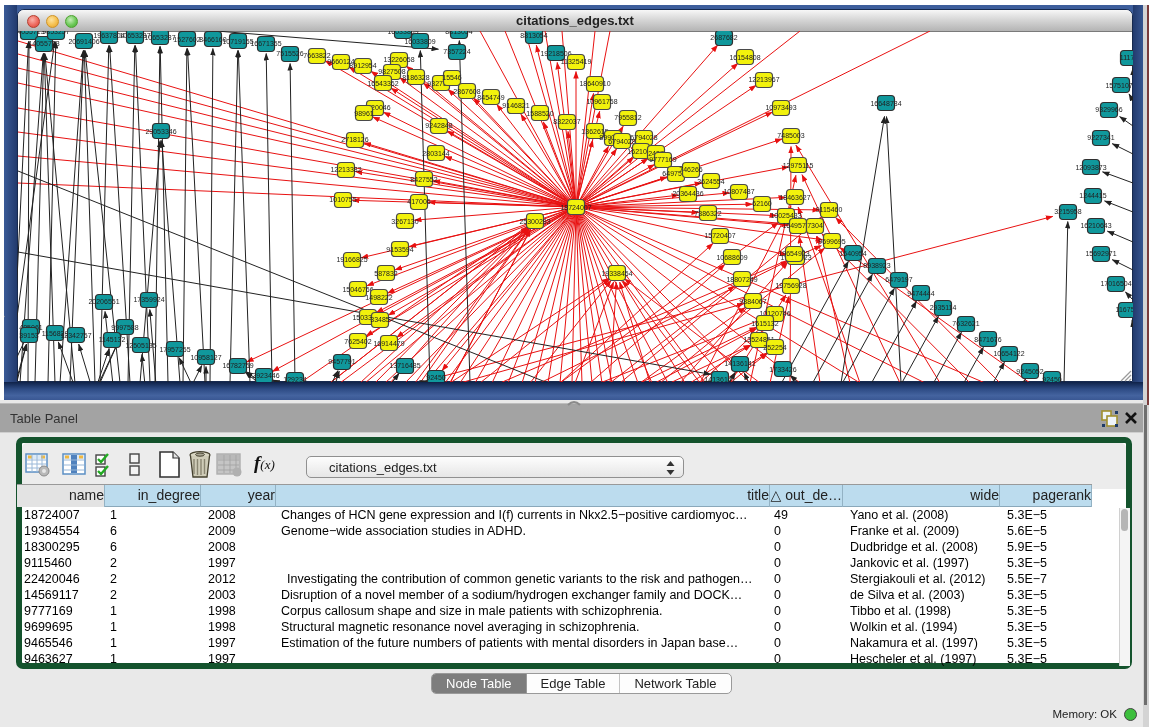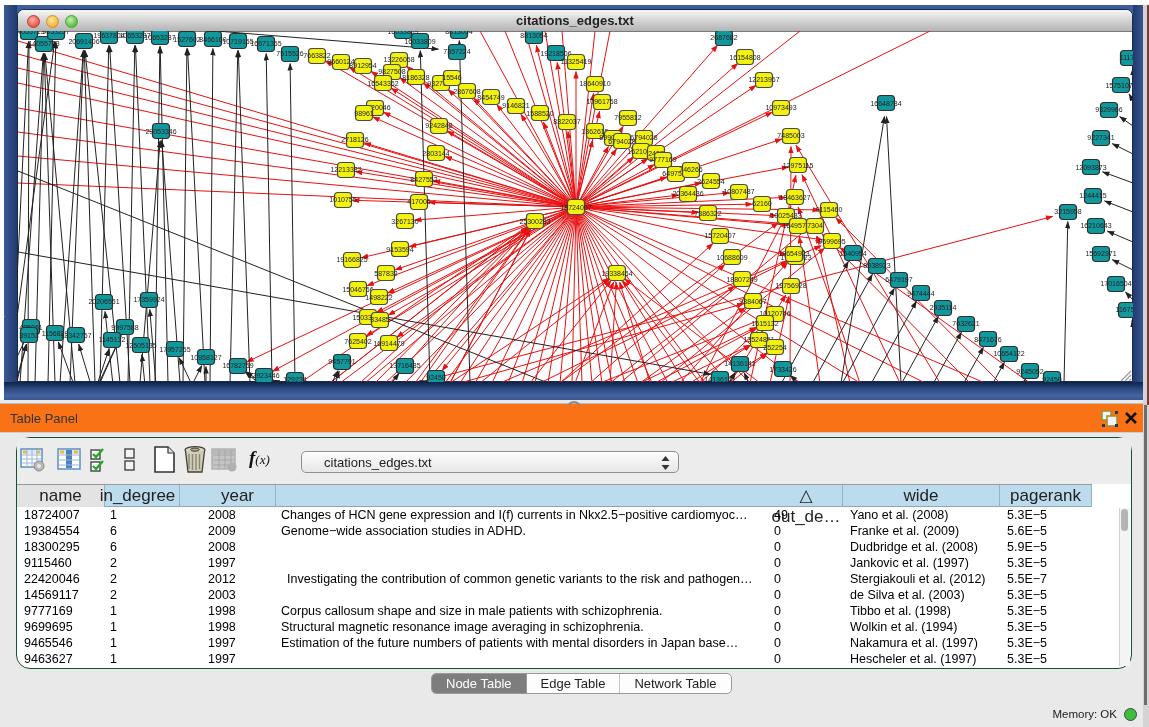--- a/index.html
+++ b/index.html
@@ -1,27 +1,27 @@
 <!DOCTYPE html>
 <html><head><meta charset="utf-8"><style>
 *{margin:0;padding:0;box-sizing:border-box}
 body{width:1149px;height:727px;font-family:"Liberation Sans",sans-serif;background:#e9e9e9;position:relative;overflow:hidden}
 .frame{position:absolute;left:4px;top:5px;width:1141px;height:395px;background:#3d5e9c}
 .win{position:absolute;left:17px;top:9px;width:1116px;height:373px;border:1px solid #16294e;border-radius:7px 7px 0 0;background:#fff}
 .titlebar{position:absolute;left:0;top:0;width:100%;height:22px;border-radius:6px 6px 0 0;background:linear-gradient(#f7f7f7,#d7d7d7 45%,#b4b4b4);border-bottom:1px solid #7a7a7a;text-align:center}
 .titlebar .t{font-size:13px;font-weight:bold;color:#222;line-height:22px}
 .tl{position:absolute;top:5px;width:13px;height:13px;border-radius:50%}
 .tp{position:absolute;left:0;top:400px;width:1149px;height:327px;background:#e9e9e9}
-.tph{position:absolute;left:0;top:3px;width:1149px;height:30px;background:#f97316;border-top:1px solid #bdbdbd;border-bottom:1px solid #cfcfcf}
+.tph{position:absolute;left:0;top:3px;width:1149px;height:30px;background:#a3a3a3;border-top:1px solid #bdbdbd;border-bottom:1px solid #cfcfcf}
 .tph .tt{position:absolute;left:10px;top:7px;font-size:13px;color:#333}
-.box{position:absolute;left:16px;top:437px;width:1116px;height:232px;background:#fff;border:1px solid #14532d;border-radius:14px}
+.box{position:absolute;left:16px;top:437px;width:1116px;height:232px;background:#fff;border:6px solid #14532d;border-radius:7px}
 .toolrow{position:absolute;left:0;top:0;width:100%;height:46px;background:#ececec;border-radius:5px 5px 0 0}
 .combo{position:absolute;left:284px;top:13px;width:378px;height:22px;border:1px solid #909090;border-radius:5px;background:linear-gradient(#fdfdfd,#e6e6e6);font-size:13px;color:#222;line-height:21px;padding-left:22px}
 .thead{position:absolute;left:1px;top:47px;height:22px;background:#bcdcee;border-top:1px solid #888;border-bottom:1px solid #8aa8ba}
-.th{position:absolute;top:0;height:22px;border-right:1px solid #93b2c4;font-size:17px;color:#222;text-align:center;line-height:21px}
+.th{position:absolute;top:0;height:22px;border-right:1px solid #93b2c4;font-size:14px;color:#222;text-align:right;line-height:21px}
 .trow{position:absolute;left:0px;height:16px;width:1080px;font-size:12.5px;color:#000}
 .trow span{position:absolute;top:0;white-space:nowrap}
 .tabs{position:absolute;left:431px;top:673px;height:21px;border:1px solid #9a9a9a;border-radius:5px;background:#fdfdfd;overflow:hidden;display:flex}
 .tab{font-size:13px;color:#222;line-height:20px;padding:0 14px;border-right:1px solid #c4c4c4}
 .tab.sel{background:#7d7d7d;color:#fff;border-right:1px solid #9a9a9a}
 .mem{position:absolute;right:32px;top:708px;font-size:11.5px;color:#222}
 .memdot{position:absolute;right:12px;top:708px;width:13px;height:13px;border-radius:50%;background:#3dbf3d;border:1.5px solid #444}
 .redge{position:absolute;right:0;top:0;width:6px;height:727px;background:#d4d4d4}
 .redge .m{position:absolute;right:0;top:5px;width:2px;height:400px;background:#7a3b3b}
 .redge .g{position:absolute;right:2px;top:405px;width:3px;height:300px;background:#6e6e6e}
@@ -642,22 +642,23 @@
   <div class="combo">citations_edges.txt
    <svg style="position:absolute;right:8px;top:4px" width="9" height="14" viewBox="0 0 9 14">
           <path d="M4.5 0 L8.5 5 H0.5 Z" fill="#333"></path>
           <path d="M4.5 14 L8.5 9 H0.5 Z" fill="#333"></path>
         </svg>
   </div>
  </div>
 </div>
 <div class="thead" style="left:17px;top:484px;width:1075px;height:23px;position:absolute;background:#bcdcee;border-top:1px solid #999;border-bottom:1px solid #8aa8ba">
   <div class="th" style="left:0;width:88px;background:#e3e3e3">name</div>
-  <div class="th" style="left:79px;width:84px">in_degree</div>
+  <div class="th" style="left:100px;width:84px">in_degree</div>
   <div class="th" style="left:183px;width:76px">year</div>
+  <div class="th" style="left:259px;width:494px">title</div>
   <div class="th" style="left:753px;width:73px">△ out_de…</div>
   <div class="th" style="left:826px;width:157px">wide</div>
   <div class="th" style="left:983px;width:92px">pagerank</div>
 </div>
 <div class="trow" style="top:508px">
     <span style="left:24px">18724007</span>
     <span style="left:110px">1</span>
     <span style="left:208px">2008</span>
     <span style="left:281px">Changes of HCN gene expression and I(f) currents in Nkx2.5−positive cardiomyoc…</span>
     <span style="left:774px">49</span>
@@ -695,38 +696,39 @@
     <span style="left:208px">2012</span>
     <span style="left:287px">Investigating the contribution of common genetic variants to the risk and pathogen…</span>
     <span style="left:774px">0</span>
     <span style="left:850px">Stergiakouli et al. (2012)</span>
     <span style="left:1007px">5.5E−7</span>
   </div>
 <div class="trow" style="top:588px">
     <span style="left:24px">14569117</span>
     <span style="left:110px">2</span>
     <span style="left:208px">2003</span>
+    <span style="left:281px">Disruption of a novel member of a sodium/hydrogen exchanger family and DOCK…</span>
     <span style="left:774px">0</span>
     <span style="left:850px">de Silva et al. (2003)</span>
     <span style="left:1007px">5.3E−5</span>
   </div>
 <div class="trow" style="top:604px">
     <span style="left:24px">9777169</span>
     <span style="left:110px">1</span>
     <span style="left:208px">1998</span>
     <span style="left:281px">Corpus callosum shape and size in male patients with schizophrenia.</span>
     <span style="left:774px">0</span>
     <span style="left:850px">Tibbo et al. (1998)</span>
     <span style="left:1007px">5.3E−5</span>
   </div>
 <div class="trow" style="top:620px">
     <span style="left:24px">9699695</span>
     <span style="left:110px">1</span>
     <span style="left:208px">1998</span>
-    <span style="left:281px">Structural magnetic resonance image averaging in schizophrenia.</span>
+    <span style="left:281px">Structural magnetic resonance novel averaging in schizophrenia.</span>
     <span style="left:774px">0</span>
     <span style="left:850px">Wolkin et al. (1994)</span>
     <span style="left:1007px">5.3E−5</span>
   </div>
 <div class="trow" style="top:636px">
     <span style="left:24px">9465546</span>
     <span style="left:110px">1</span>
     <span style="left:208px">1997</span>
     <span style="left:281px">Estimation of the future numbers of patients with mental disorders in Japan base…</span>
     <span style="left:774px">0</span>

